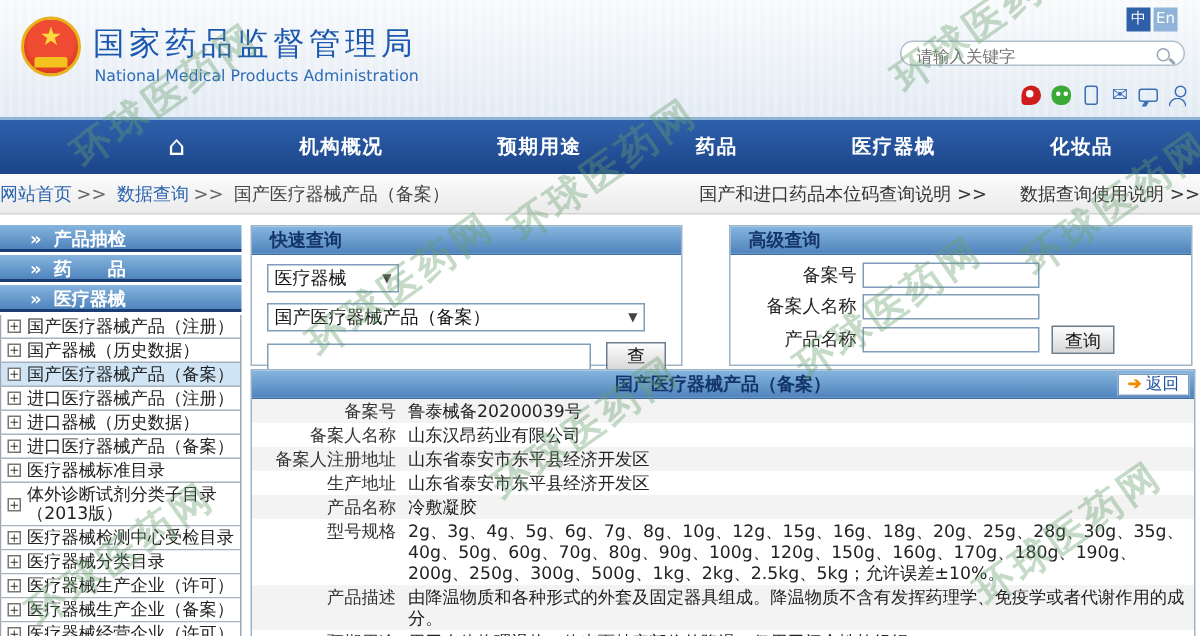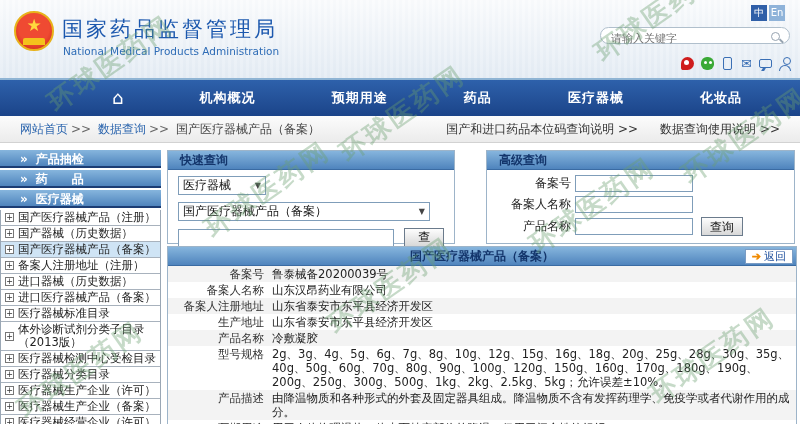--- a/index.html
+++ b/index.html
@@ -66,21 +66,21 @@
   
   #nav { position:absolute; left:0; top:80px; width:800px; height:36px;
     background:linear-gradient(#2e61ab,#1b4489); display:flex; align-items:center;
     padding:0 58px 0 112px; justify-content:space-between; z-index:5; }
   #home-icon { color:#fff; font-size:18px; cursor:pointer; line-height:1; }
   .nav-item { color:#fff; font-size:13px; font-weight:bold; letter-spacing:1px; cursor:pointer; }
 
   
   #crumbbar { position:absolute; left:0; top:116px; width:800px; height:27px;
     background:linear-gradient(#fcfcfc,#ebebeb); border-bottom:1px solid #d2d2d2;
-    display:flex; align-items:center; justify-content:space-between; padding:0 20px;
+    display:flex; align-items:center; justify-content:space-between; padding:0 0;
     font-size:12px; color:#444; }
   .crumb-link { color:#2a64ad; cursor:pointer; }
   .crumb-sep { color:#666; margin:0 3px; }
   #crumb-right { display:flex; gap:22px; }
   .help-link { color:#333; cursor:pointer; }
 
   
   #sidebar { position:absolute; left:0; top:150px; width:161px; z-index:2; }
   .side-h { height:18px; background:linear-gradient(#86b5dd,#4f84bd);
     border-bottom:2px solid #1c3d74; margin-bottom:2px; color:#fff; font-size:12px;
@@ -223,21 +223,21 @@
           <span>国产器械（历史数据）</span>
         </div>
 
         <div class="side-item sel">
           <span class="plusbox">+</span>
           <span>国产医疗器械产品（备案）</span>
         </div>
 
         <div class="side-item">
           <span class="plusbox">+</span>
-          <span>备案人注册地址（注册）</span>
+          <span>进口医疗器械产品（注册）</span>
         </div>
 
         <div class="side-item">
           <span class="plusbox">+</span>
           <span>进口器械（历史数据）</span>
         </div>
 
         <div class="side-item">
           <span class="plusbox">+</span>
           <span>进口医疗器械产品（备案）</span>

